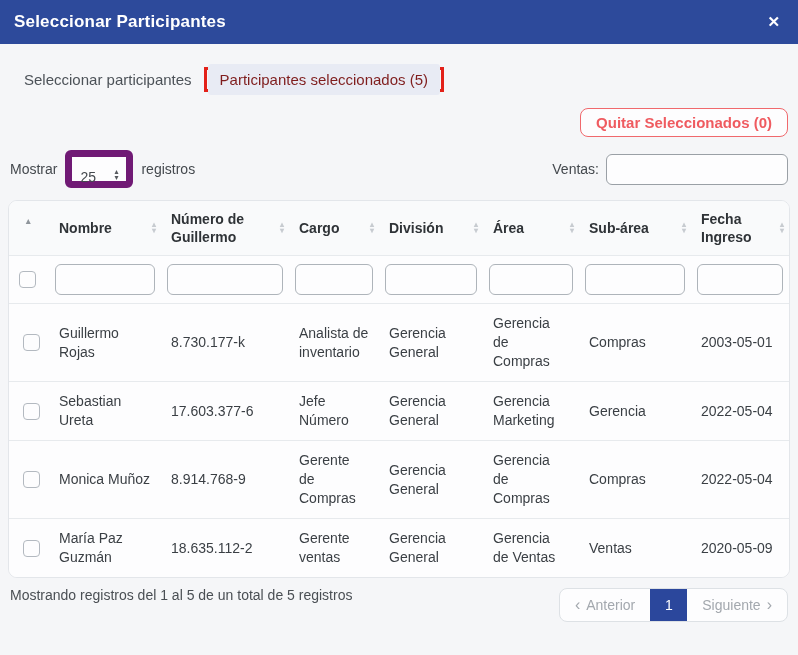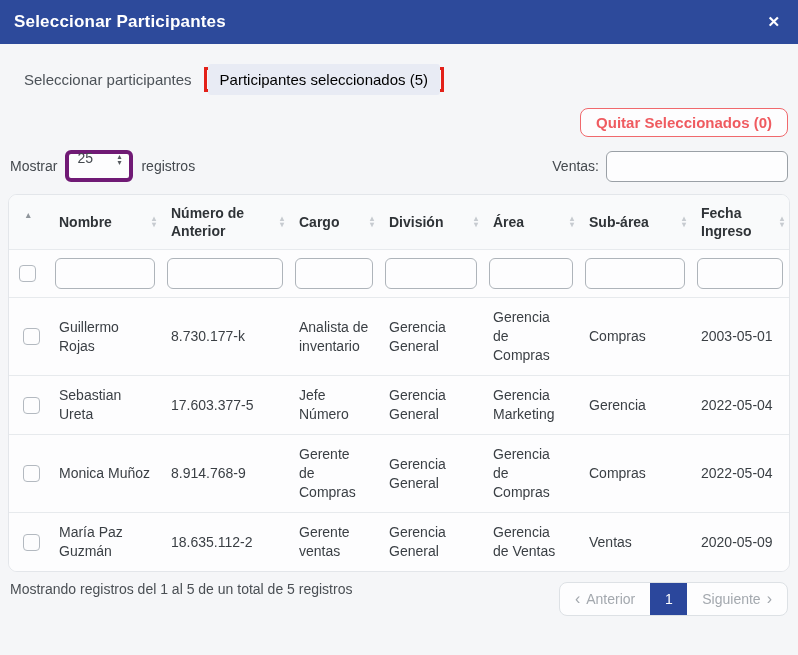--- a/index.html
+++ b/index.html
@@ -23,39 +23,39 @@
   .close-btn { color: #fff; font-size: 15px; font-weight: bold; cursor: pointer; padding: 2px 4px; }
 
   .modal-body { flex: 1; padding: 0 8px 6px 8px; position: relative; }
 
   
   .tabs { display: flex; align-items: center; margin: 19px 0 0 6px; }
   .tab { font-size: 15px; padding: 8px 10px; white-space: nowrap; }
   .tab-inactive { color: #4c5258; cursor: pointer; }
   .tab-active-wrap { border: 3px solid #e32119; padding: 1px; margin-left: 2px; }
   .tab-active {
-    background: #e8ebf4; color: #000000; border-radius: 3px;
+    background: #e8ebf4; color: #7f1d1d; border-radius: 3px;
     padding: 7px 12px; cursor: pointer;
   }
 
   
   .remove-row { display: flex; justify-content: flex-end; margin-top: 12px; padding-right: 2px; }
   .btn-outline-danger {
     background: #fdfdfe; color: #ef5b60; border: 1px solid #f0696d;
     border-radius: 8px; font-size: 15px; padding: 5px 15px; cursor: pointer;
     font-family: "Liberation Sans", sans-serif;
     font-weight: bold;
   }
 
   
   .controls-row { display: flex; justify-content: space-between; align-items: center; margin-top: 13px; padding: 0 2px; gap: 44px; }
   .length-ctl { display: flex; align-items: center; color: #44494e; font-size: 14px; }
   .fake-select {
-    display: inline-flex; align-items: flex-end; justify-content: space-between;
-    border: 4px solid #701a75; border-radius: 6px; background: #fdfdfe;
+    display: inline-flex; align-items: flex-start; justify-content: space-between;
+    border: 7px solid #701a75; border-radius: 6px; background: #fdfdfe;
     width: 68px; height: 31px; margin: 0 8px; padding: 12px 8px; cursor: pointer;
   }
   .updown { display: inline-flex; flex-direction: column; line-height: 6px; font-size: 8px; color: #55595e; }
   .search-ctl { display: flex; align-items: center; color: #44494e; }
   .search-ctl label { margin-right: 7px; }
   .text-input {
     border: 1px solid #9aa0a6; border-radius: 6px; background: #fdfdfe;
     height: 31px; padding: 0 8px; font-family: "Liberation Sans", sans-serif; font-size: 14px;
     outline: none;
   }
@@ -140,21 +140,21 @@
         </colgroup>
         <thead>
           <tr>
             <th>
                 <span class="sort-single">▴</span>
               </th>
             <th><span>Nombre</span><span class="sort-both">
                   <span>▴</span>
                   <span>▾</span>
                 </span></th>
-            <th><span>Número de Anterior</span><span class="sort-both">
+            <th><span>Número de Guillermo</span><span class="sort-both">
                   <span>▴</span>
                   <span>▾</span>
                 </span></th>
             <th><span>Cargo</span><span class="sort-both">
                   <span>▴</span>
                   <span>▾</span>
                 </span></th>
             <th><span>División</span><span class="sort-both">
                   <span>▴</span>
                   <span>▾</span>
@@ -196,21 +196,21 @@
             <td>Gerencia General</td>
             <td>Gerencia de Compras</td>
             <td>Compras</td>
             <td>2003-05-01</td>
           </tr>
           <tr>
             <td class="cb-cell">
                 <input type="checkbox" class="cb" style="">
               </td>
             <td>Sebastian Ureta</td>
-            <td>17.603.377-5</td>
+            <td>17.603.377-6</td>
             <td>Jefe Número</td>
             <td>Gerencia General</td>
             <td>Gerencia Marketing</td>
             <td>Gerencia</td>
             <td>2022-05-04</td>
           </tr>
           <tr>
             <td class="cb-cell">
                 <input type="checkbox" class="cb" style="">
               </td>

